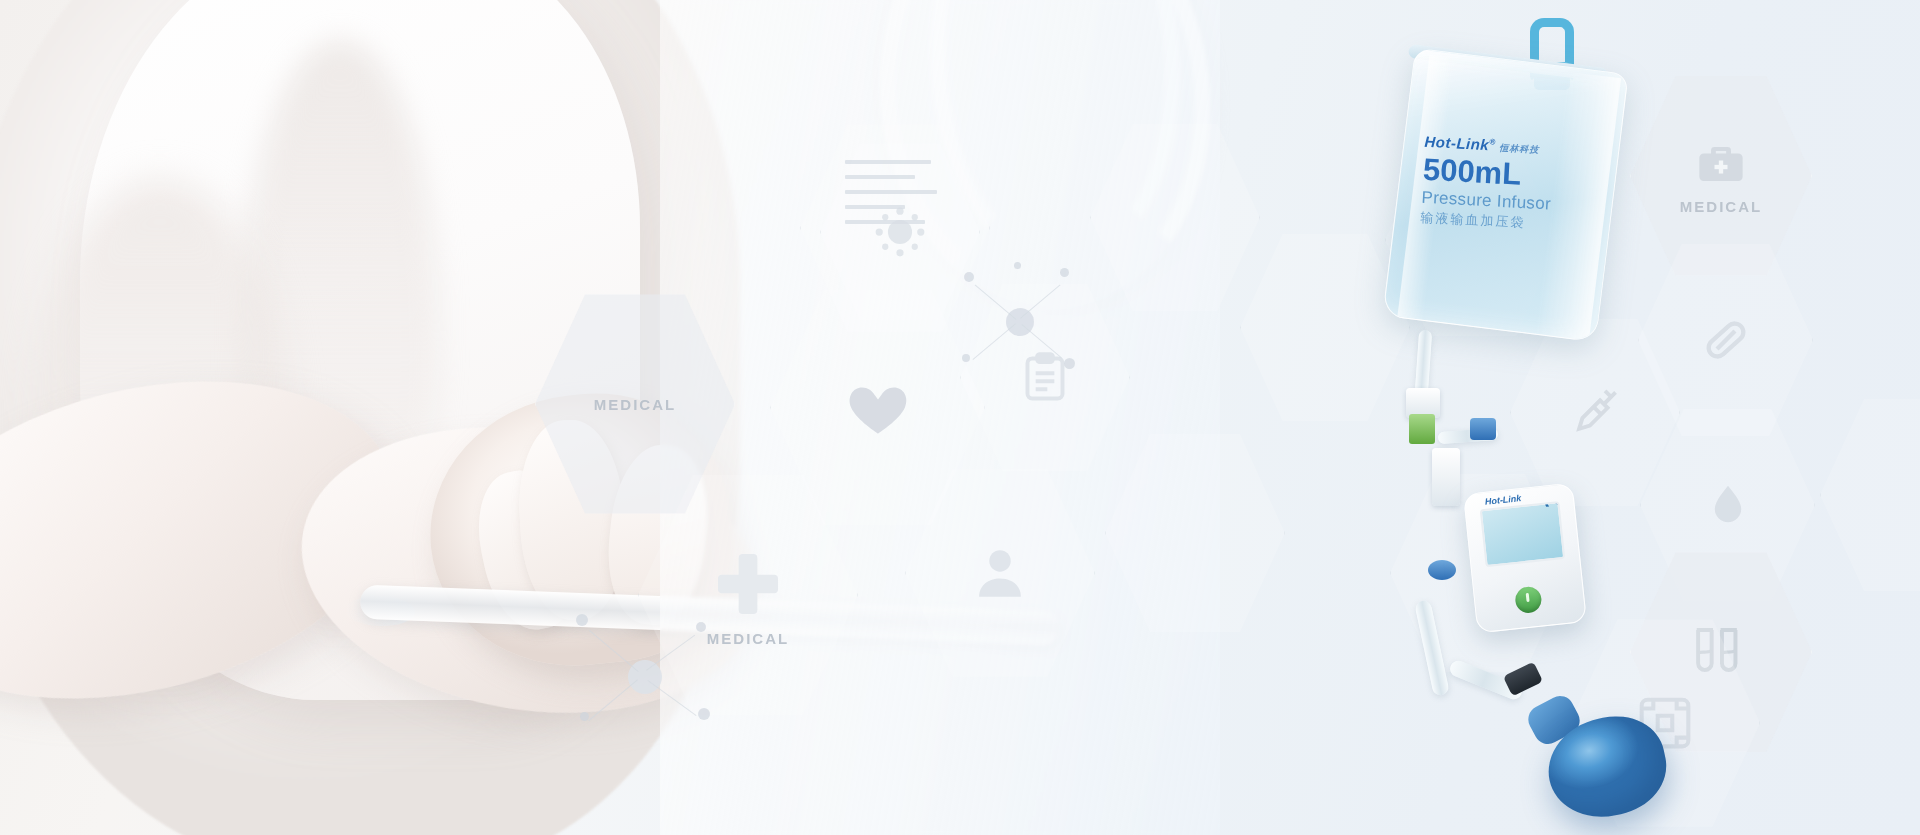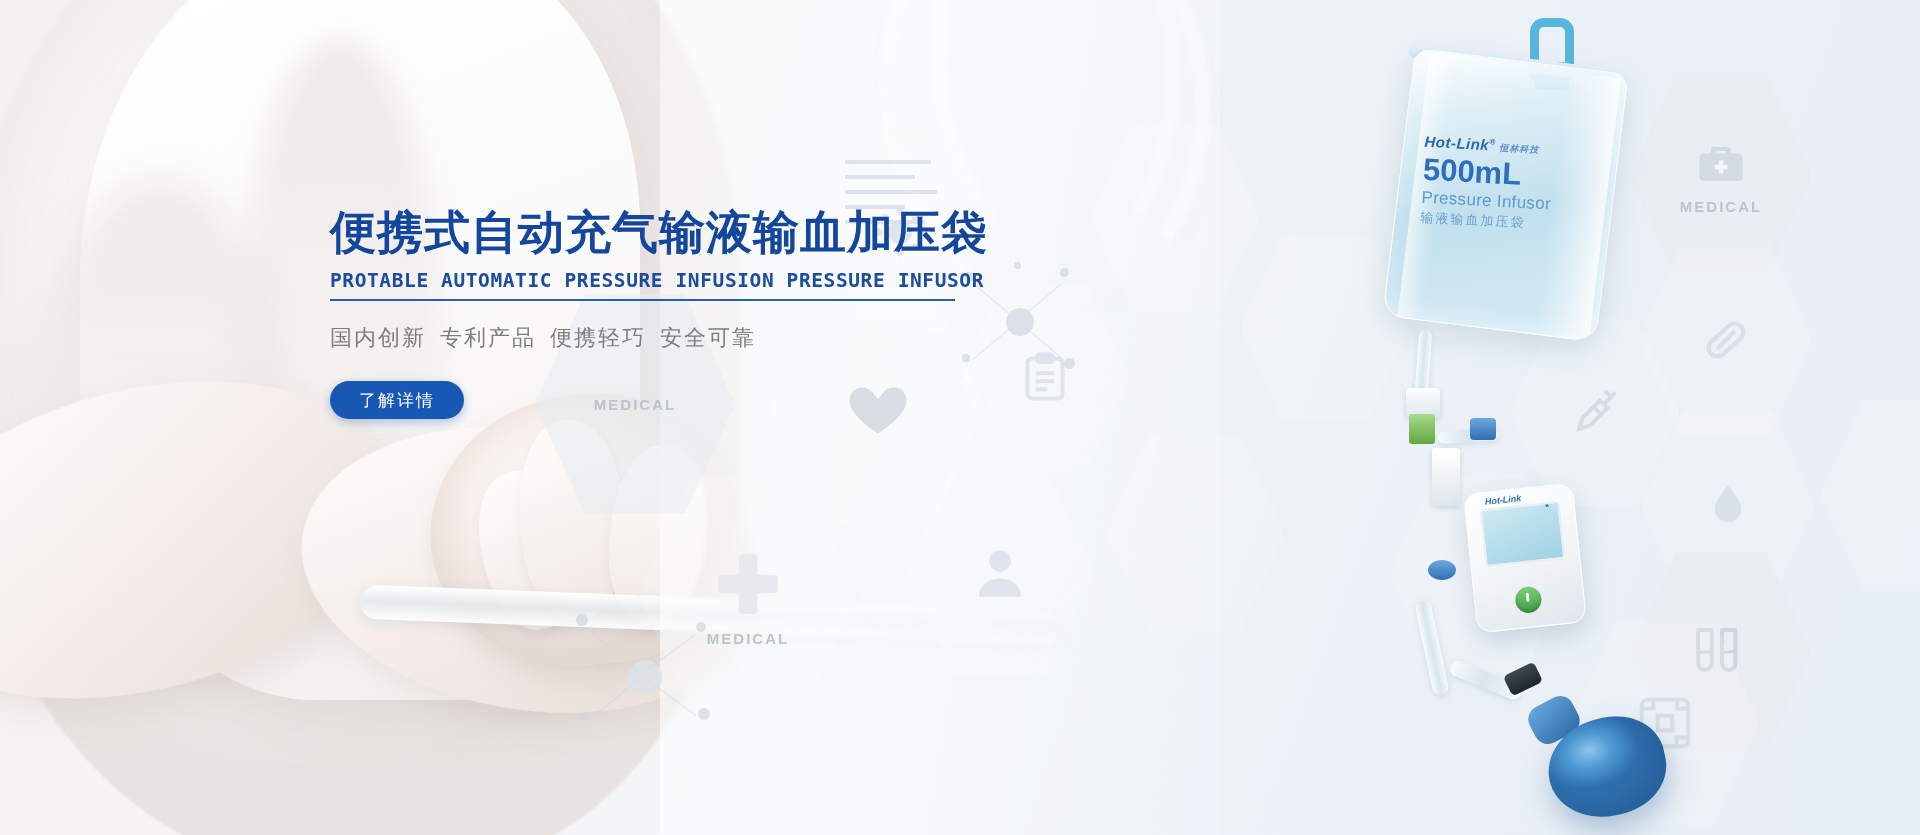--- a/index.html
+++ b/index.html
@@ -533,27 +533,14 @@
     </div>
 
     <div class="tube-line" style="left:1424px; top:600px; width:16px; height:96px; transform:rotate(-12deg);"></div>
     <div class="tube-line" style="left:1448px; top:672px; width:76px; height:16px; transform:rotate(22deg);"></div>
 
     <div class="bulb-valve"></div>
     <div class="bulb-neck"></div>
     <div class="bulb"></div>
   </div>
 
-  <div class="copy">
-    <h1 class="headline">便携式自动充气输液输血加压袋</h1>
-
-    <div class="subhead-wrap">
-      <div class="subhead">PROTABLE AUTOMATIC PRESSURE INFUSION PRESSURE INFUSOR</div>
-    </div>
-
-    <div class="tagline">
-      <span>国内创新</span><span>专利产品</span><span>便携轻巧</span><span>安全可靠</span>
-    </div>
-
-    <button class="cta">了解详情</button>
-  </div>
 
 </div>
 
 </body></html>

